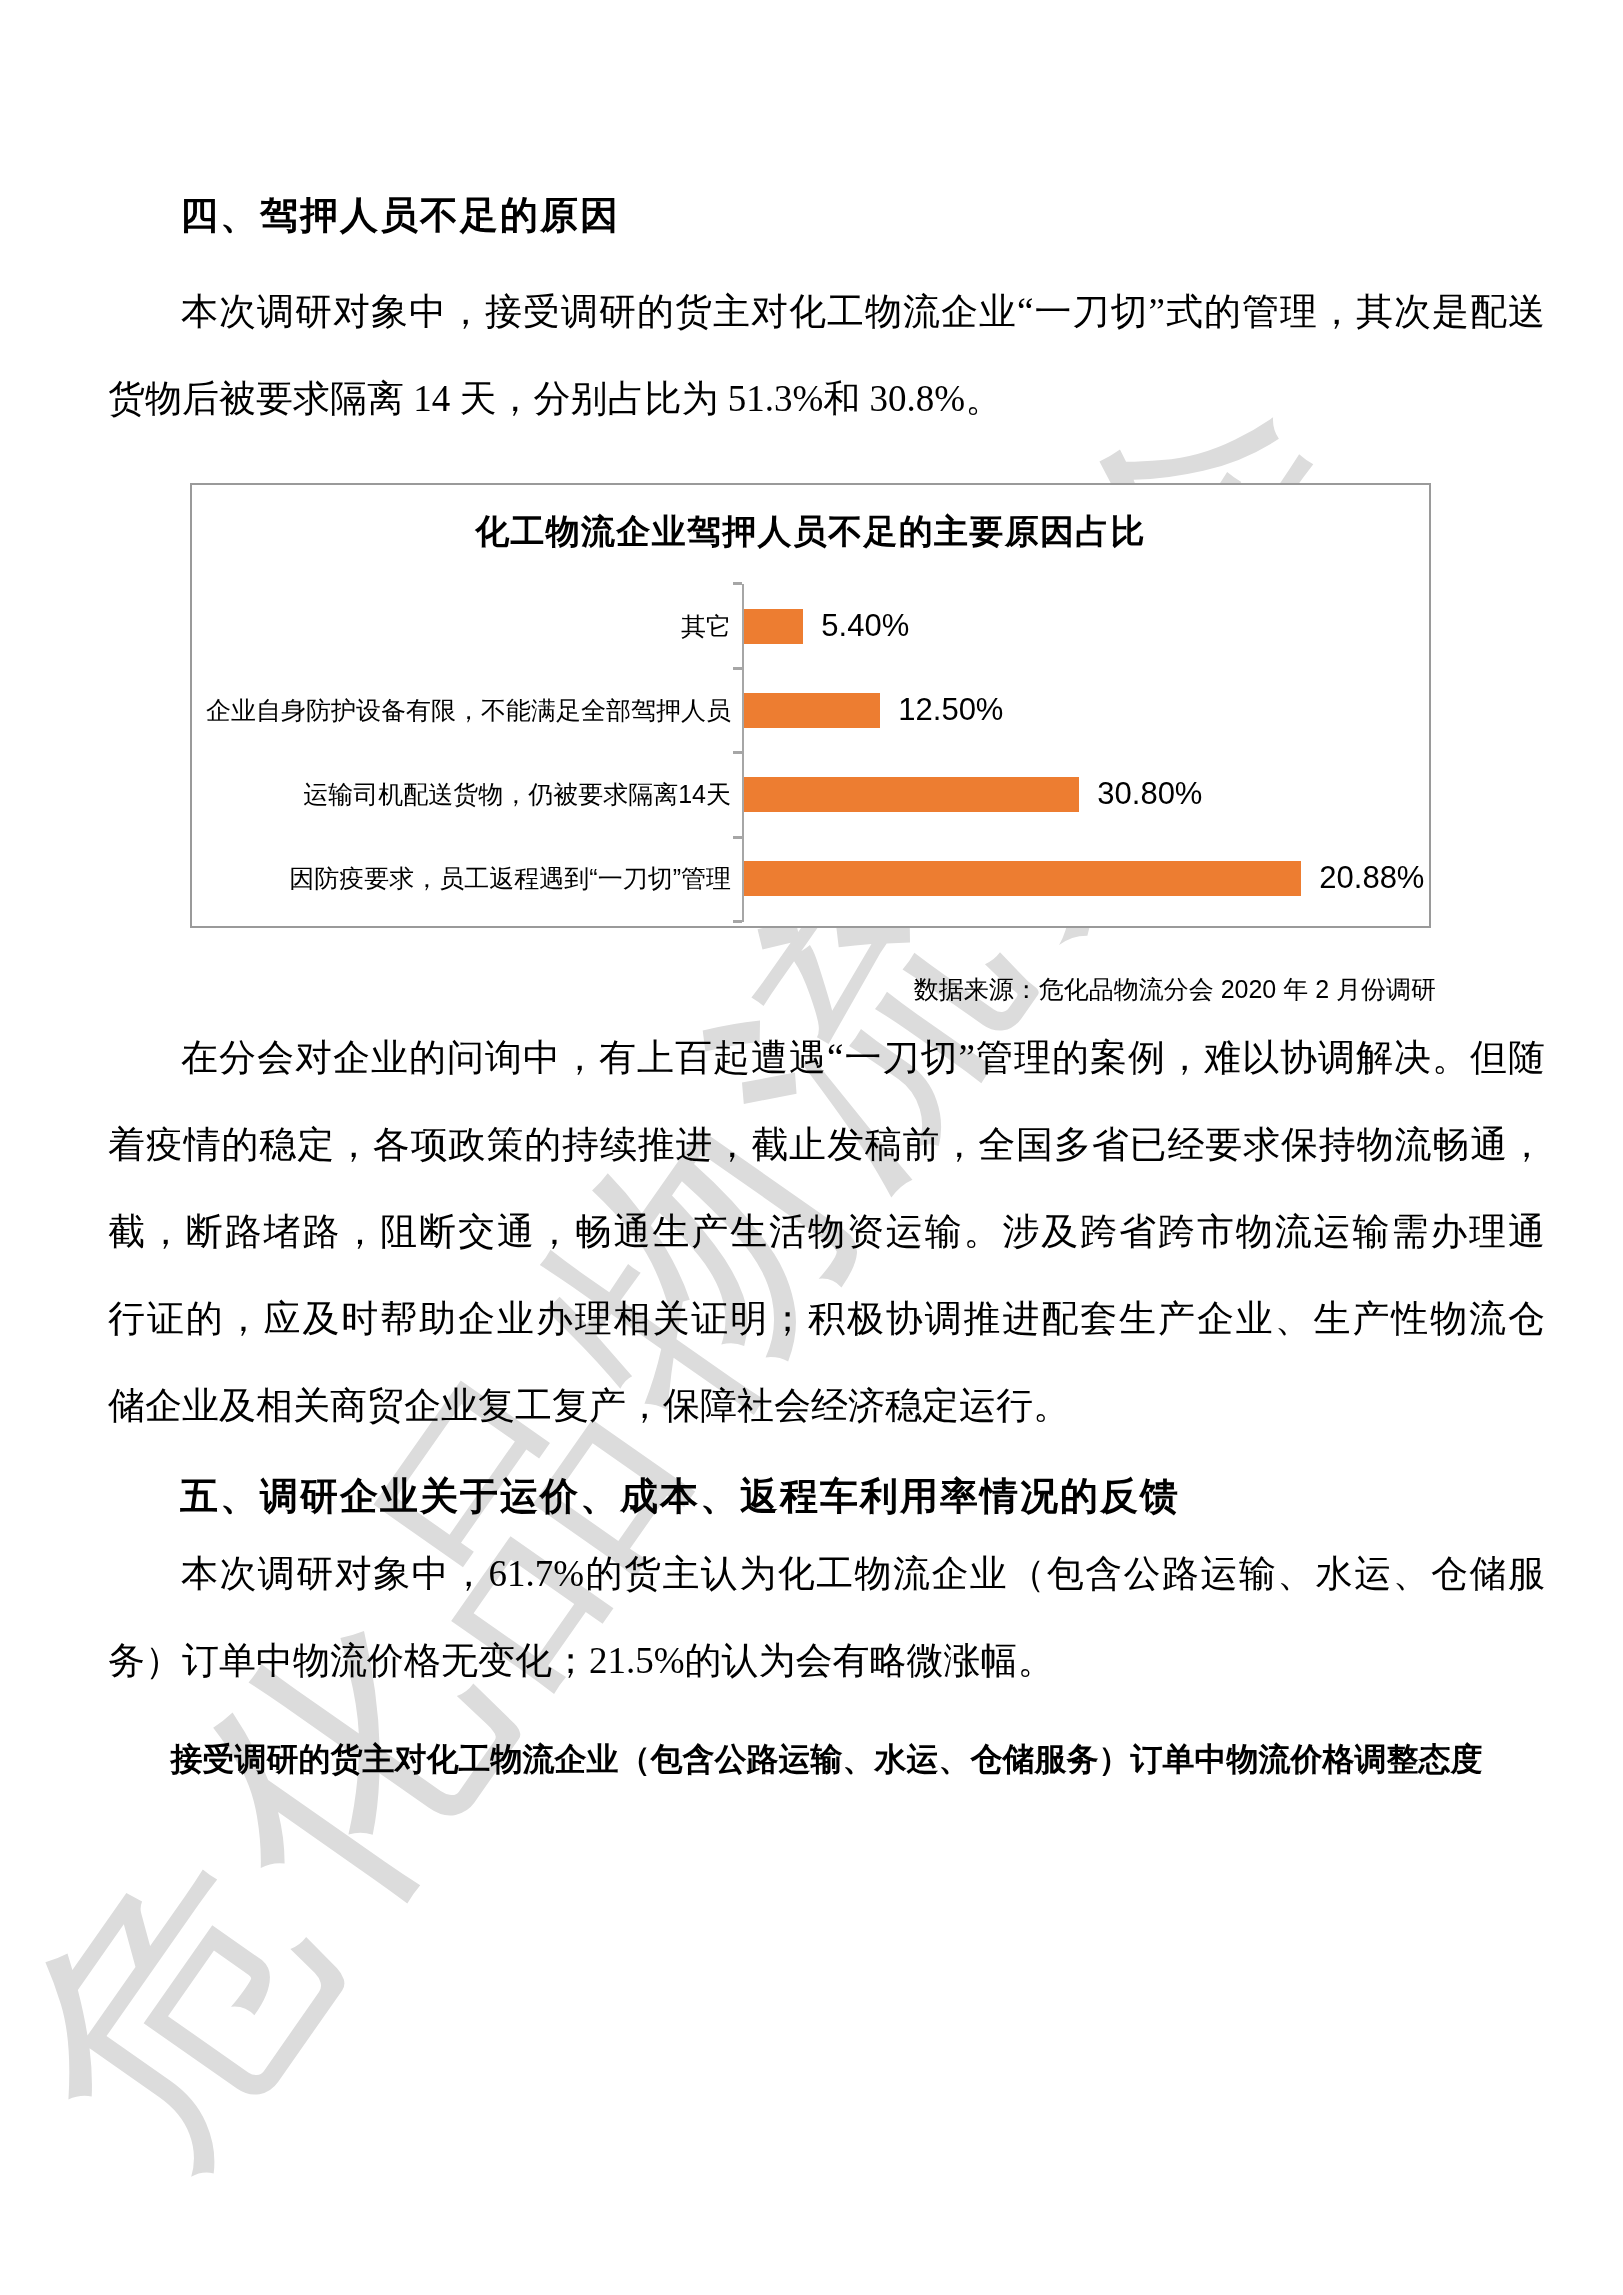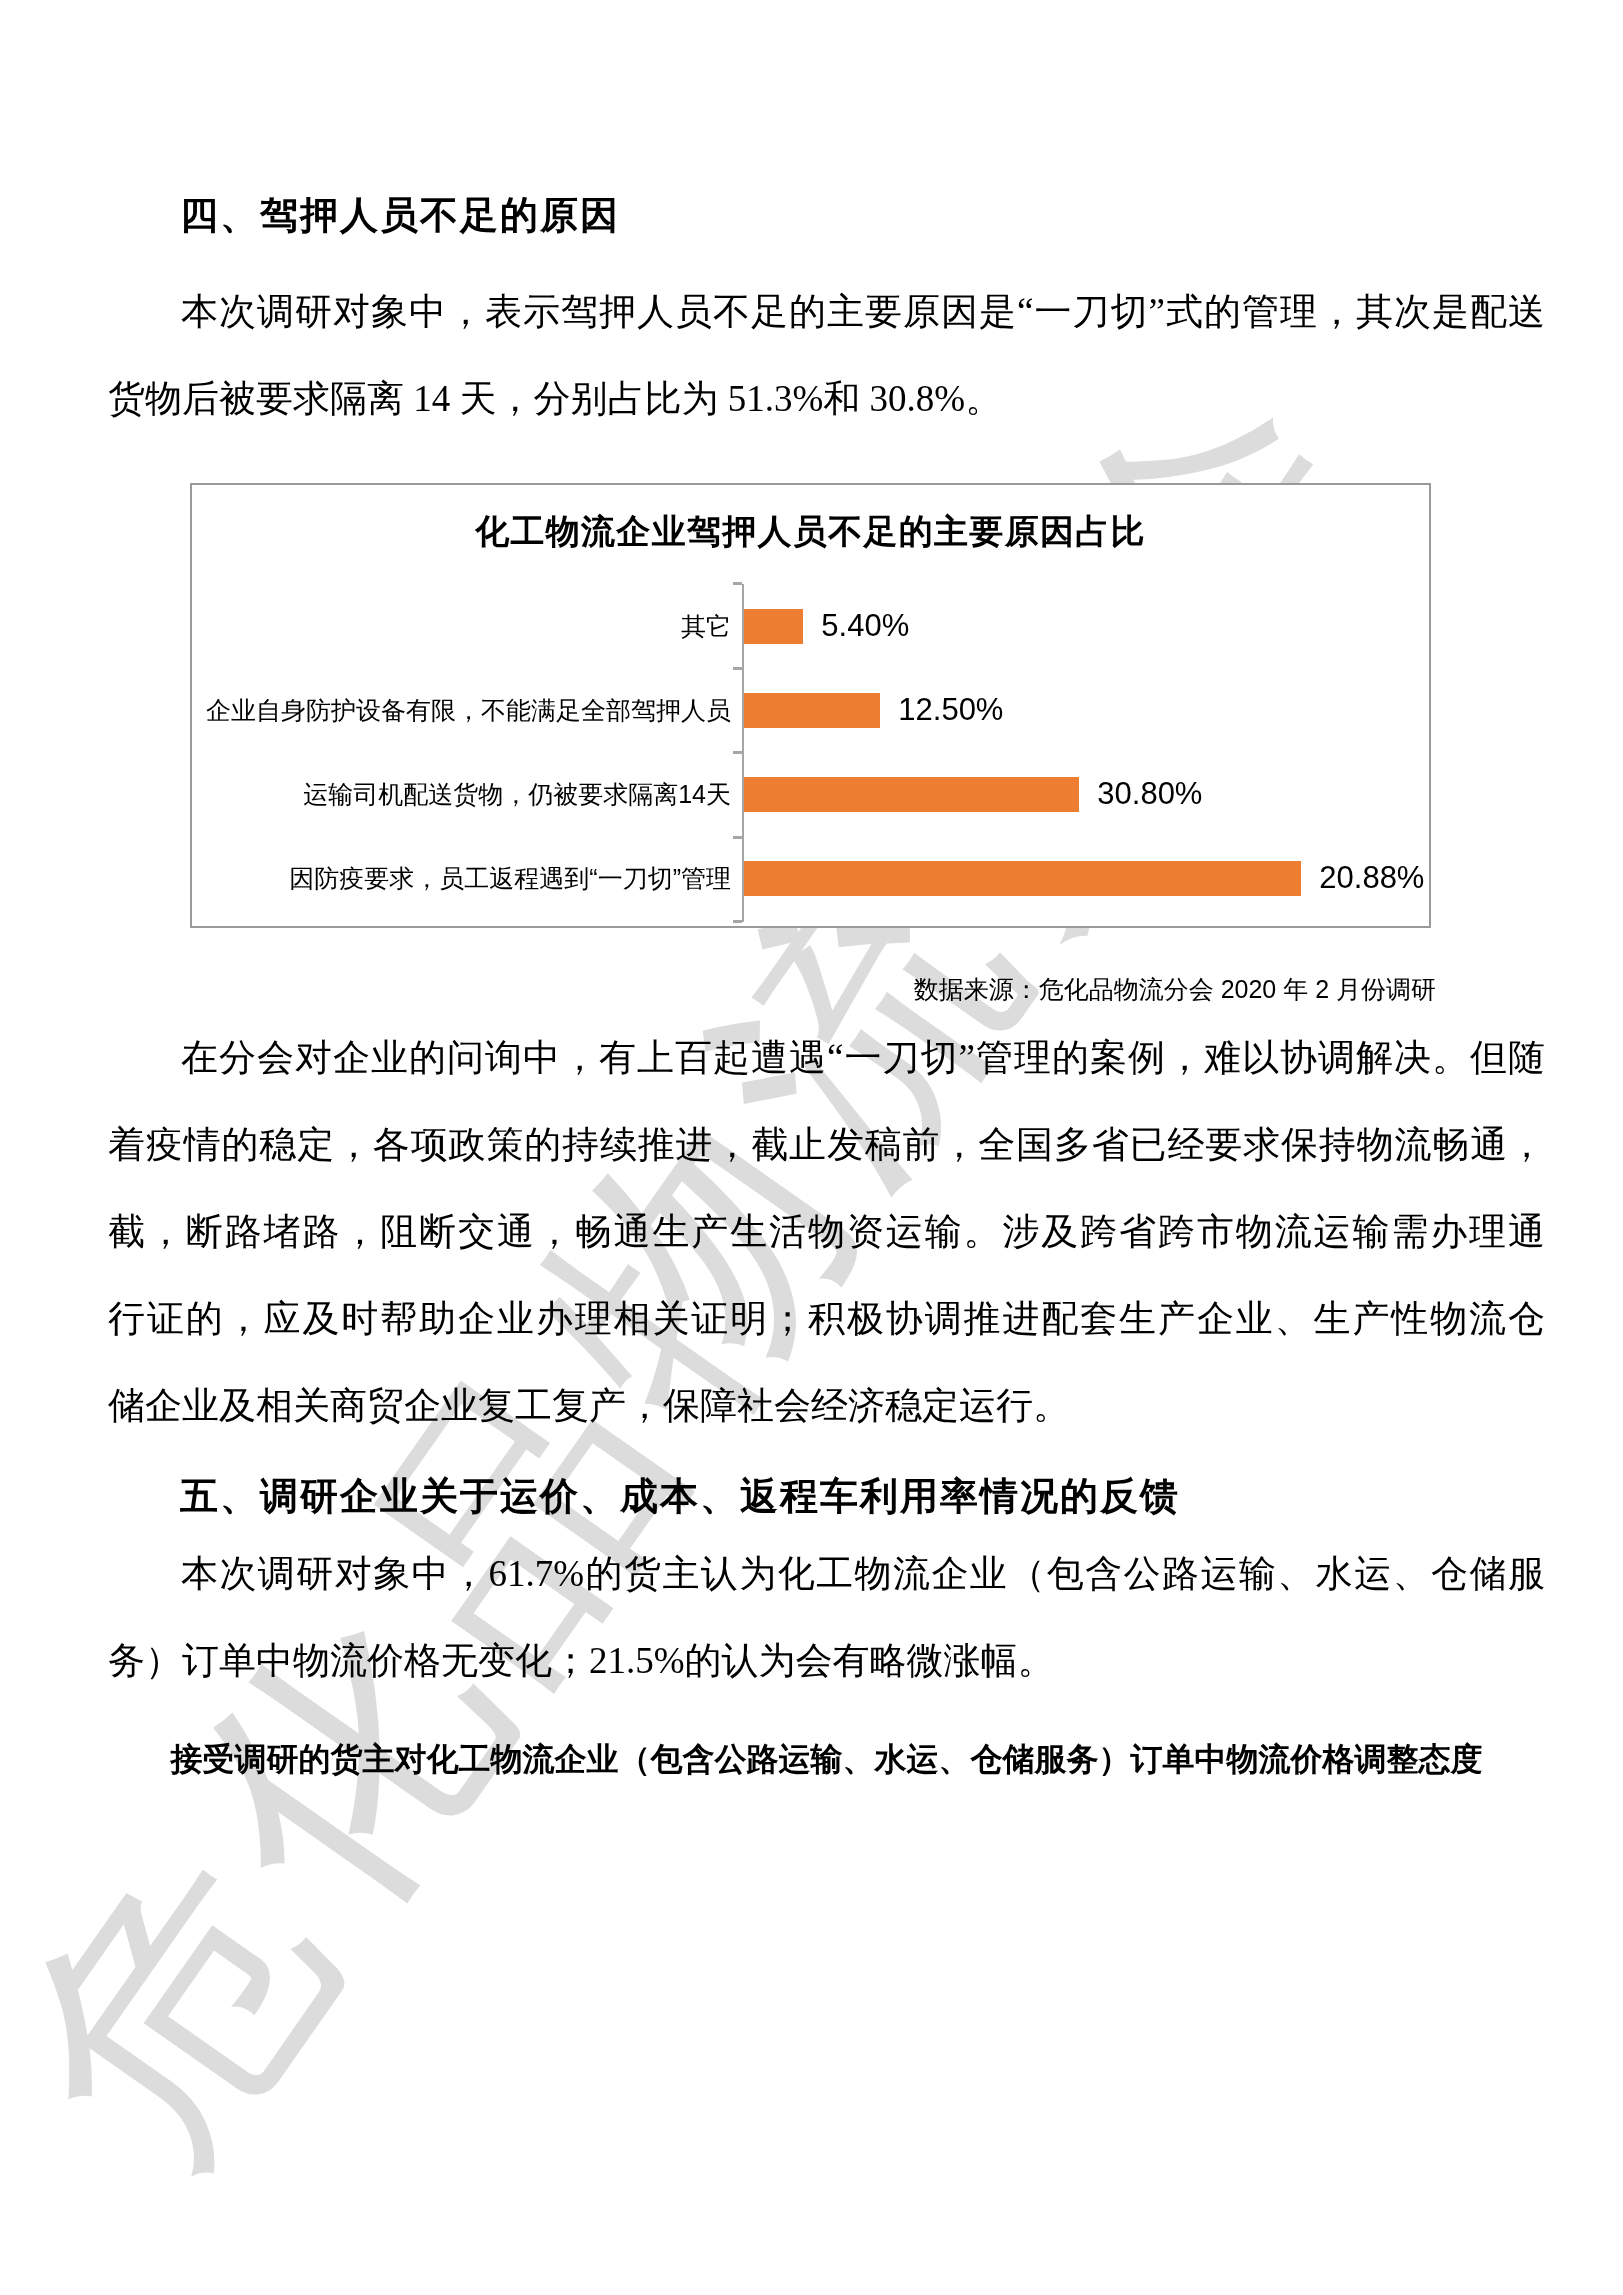--- a/index.html
+++ b/index.html
@@ -146,21 +146,21 @@
 
 <div class="page">
 
   <div class="watermark">危化品物流分会</div>
 
   <div class="content">
 
     <div class="heading h4">四、驾押人员不足的原因</div>
 
     <div class="para p1">
-      <div class="line jst ind">本次调研对象中，表示驾押人员不足的主要原因是“一刀切”式的管理，其次是配送</div>
+      <div class="line jst ind">本次调研对象中，接受调研的货主对化工物流企业“一刀切”式的管理，其次是配送</div>
       <div class="line">货物后被要求隔离 14 天，分别占比为 51.3%和 30.8%。</div>
     </div>
 
     <div class="chart-box">
       <div class="chart-title">化工物流企业驾押人员不足的主要原因占比</div>
       <div class="axis-line"></div>
       <div class="tick t0"></div>
       <div class="tick t1"></div>
       <div class="tick t2"></div>
       <div class="tick t3"></div>

